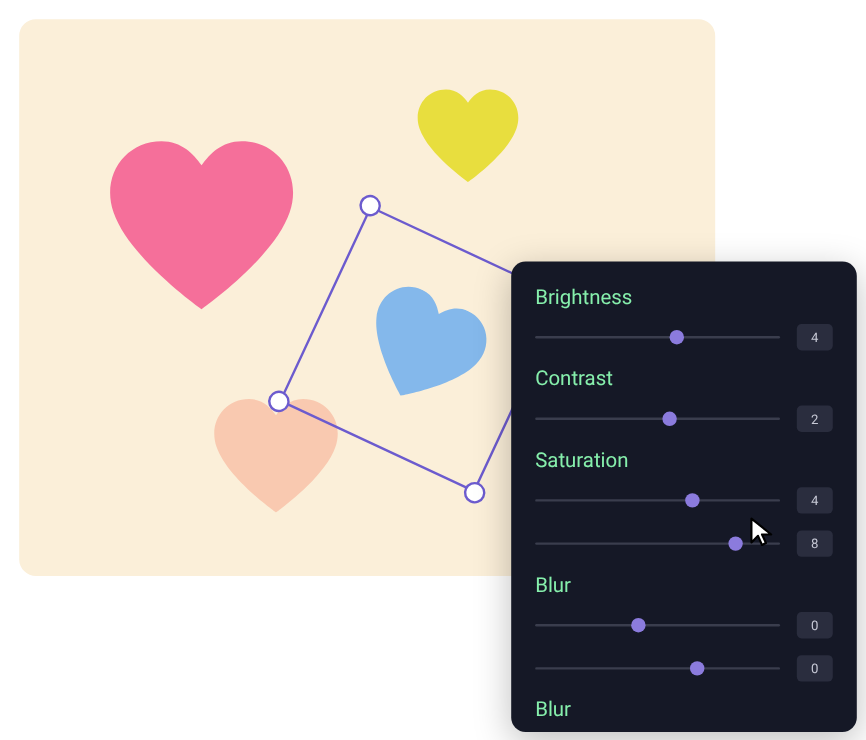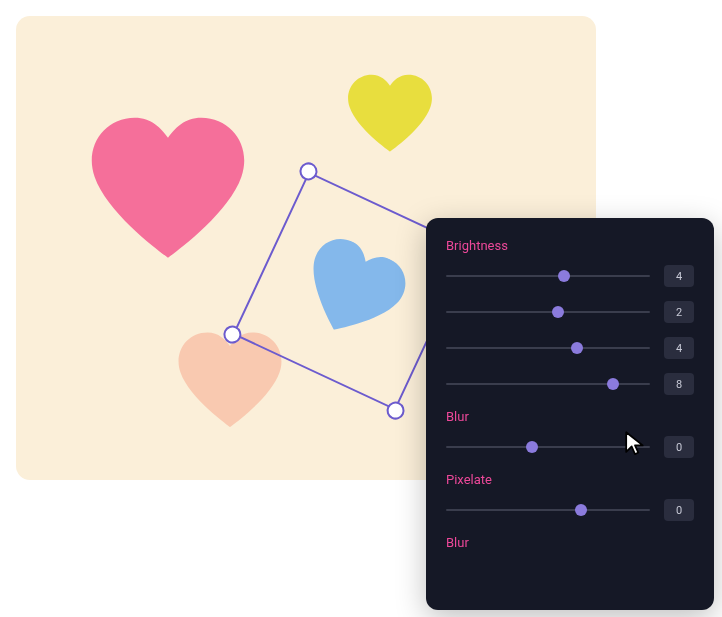--- a/index.html
+++ b/index.html
@@ -67,23 +67,23 @@
     width: 288px;
     height: 392px;
     background: #151826;
     border-radius: 12px;
     padding: 20px 20px 16px 20px;
     box-shadow: 0 8px 30px rgba(0,0,0,0.25);
     color: #fff;
   }
   .slider-row { margin-bottom: 14px; }
   .slider-label {
-    font-size: 13px;
+    font-size: 17px;
     font-weight: 400;
-    color: #ec4899;
+    color: #86efac;
     margin-bottom: 12px;
     display: block;
   }
   .slider-line {
     display: flex;
     align-items: center;
     gap: 14px;
   }
   .track {
     position: relative;
@@ -166,29 +166,31 @@
     <span class="slider-label">Brightness</span>
     <div class="slider-line">
       <div class="track">
         <div class="thumb" style="left:58%"></div>
       </div>
       <div class="valbox">4</div>
     </div>
   </div>
 
   <div class="slider-row">
+    <span class="slider-label">Contrast</span>
     <div class="slider-line">
       <div class="track">
         <div class="thumb" style="left:55%"></div>
       </div>
       <div class="valbox">2</div>
     </div>
   </div>
 
   <div class="slider-row">
+    <span class="slider-label">Saturation</span>
     <div class="slider-line">
       <div class="track">
         <div class="thumb" style="left:64%"></div>
       </div>
       <div class="valbox">4</div>
     </div>
   </div>
 
   <div class="slider-row">
     <div class="slider-line">
@@ -203,21 +205,20 @@
     <span class="slider-label">Blur</span>
     <div class="slider-line">
       <div class="track">
         <div class="thumb" style="left:42%"></div>
       </div>
       <div class="valbox">0</div>
     </div>
   </div>
 
   <div class="slider-row">
-    <span class="slider-label">Pixelate</span>
     <div class="slider-line">
       <div class="track">
         <div class="thumb" style="left:66%"></div>
       </div>
       <div class="valbox">0</div>
     </div>
   </div>
 
   <div class="slider-row">
     <span class="slider-label">Blur</span>

